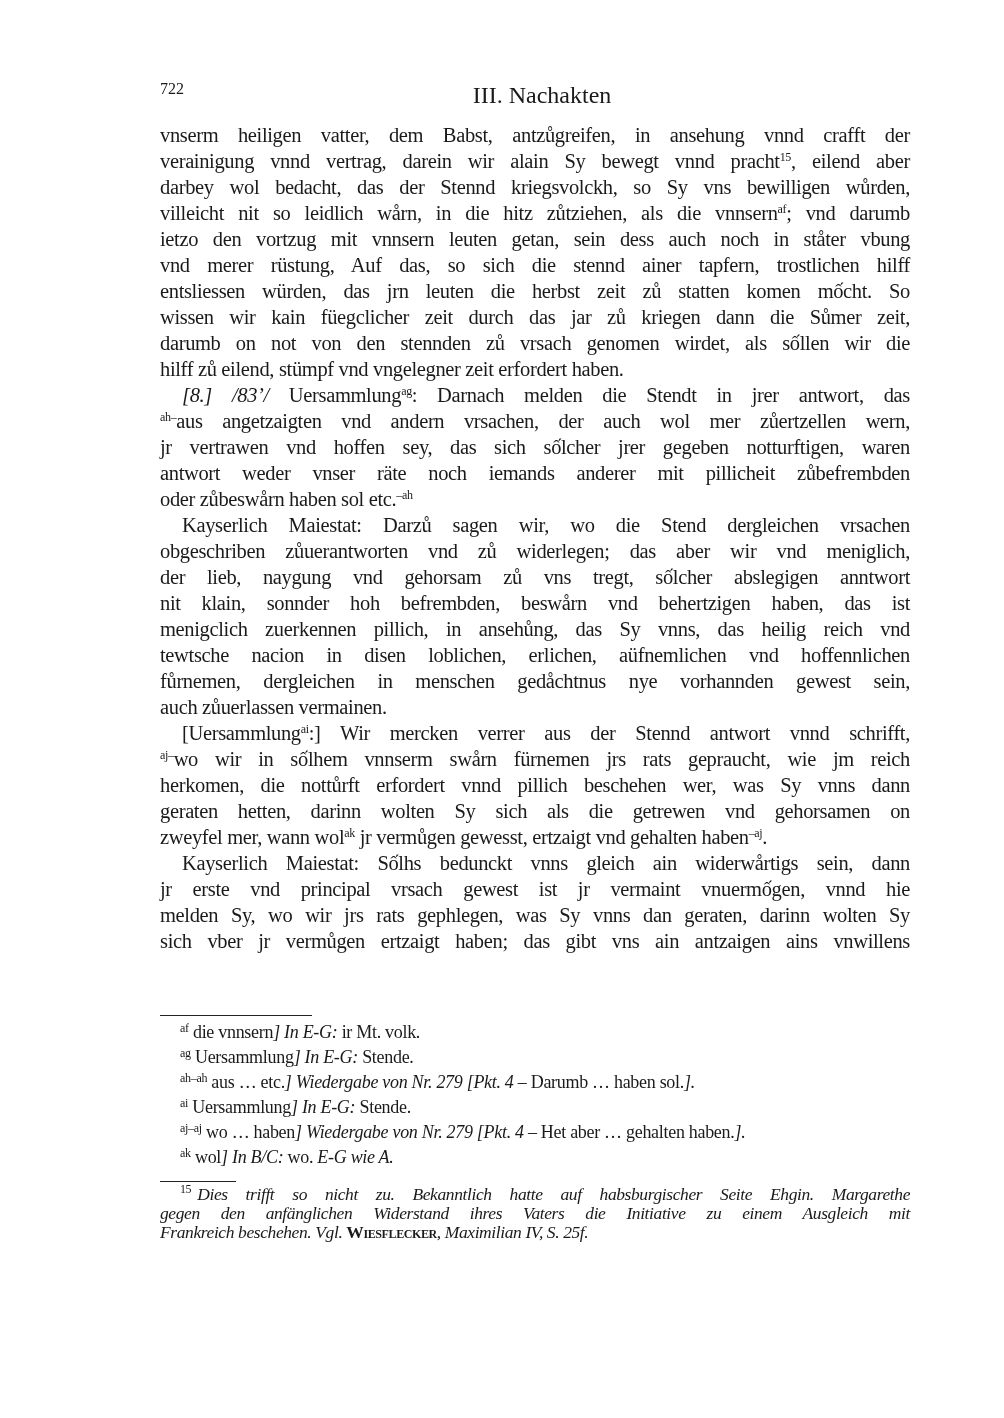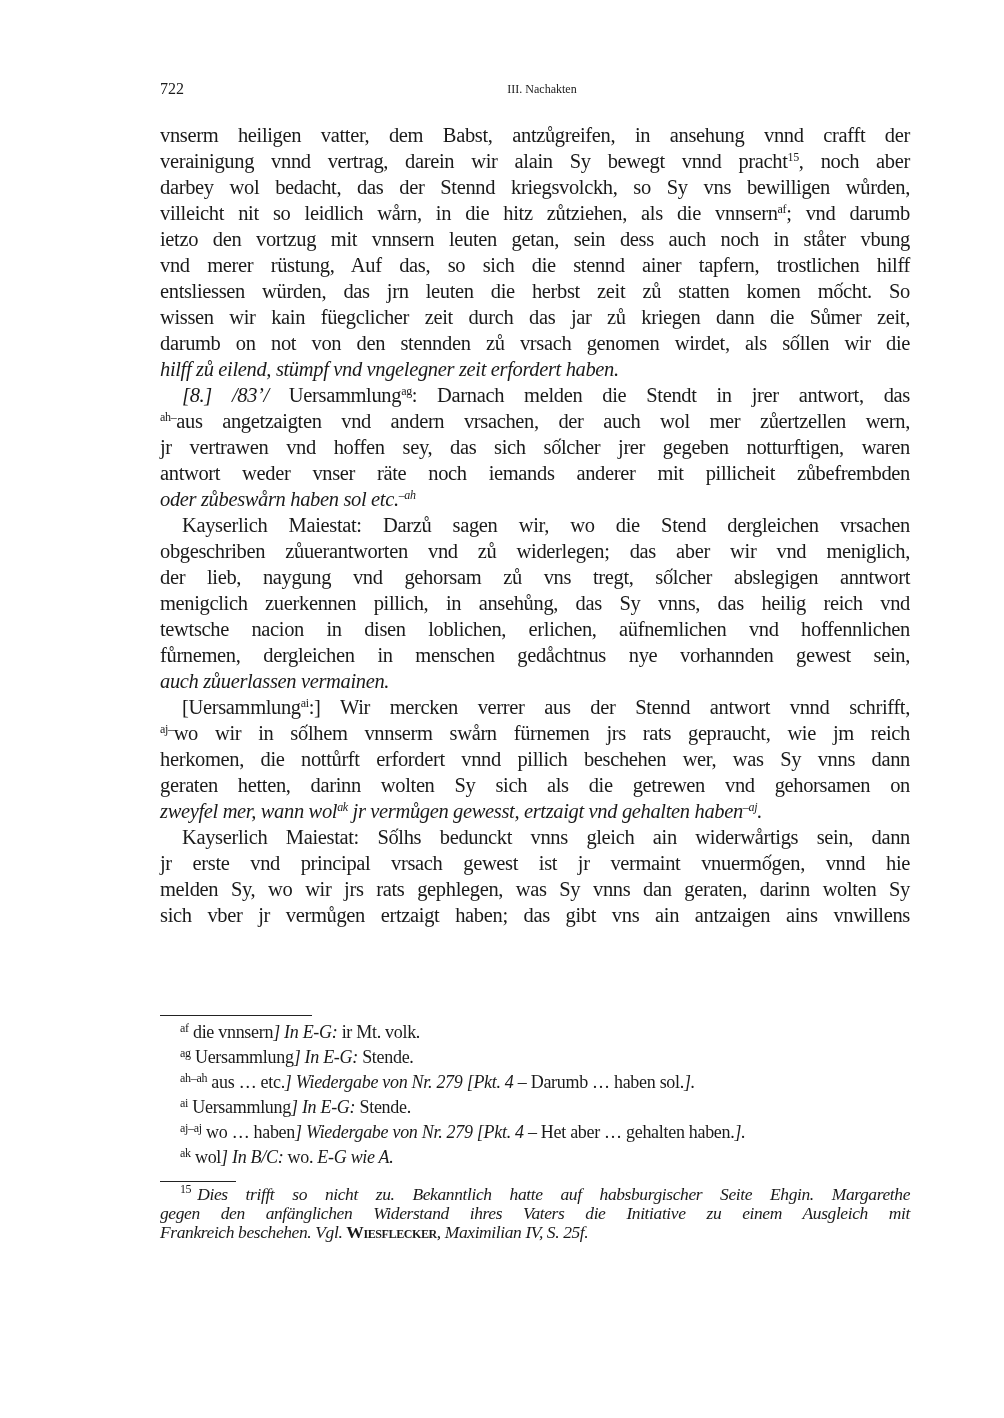--- a/index.html
+++ b/index.html
@@ -1,22 +1,22 @@
 <!DOCTYPE html>
 <html><head>
 <meta charset="utf-8">
 <style>
   html, body { margin:0; padding:0; background:#ffffff; }
   body { width:1004px; height:1418px; position:relative; overflow:hidden;
          font-family:"Liberation Serif","DejaVu Serif",serif; color:#1a1a1a; }
   .hdr-num { position:absolute; left:160px; top:80px; font-size:16px; }
-  .hdr-title { position:absolute; left:0; width:1004px; top:82px; text-align:center; font-size:12px; padding-left:80px; box-sizing:border-box; }
+  .hdr-title { position:absolute; left:0; width:1004px; top:82px; text-align:center; font-size:24px; padding-left:80px; box-sizing:border-box; }
   .body { position:absolute; left:160px; top:122px; width:750px; }
   .line { height:26px; line-height:26px; font-size:20.5px; white-space:nowrap; text-align:justify; text-align-last:justify; letter-spacing:-0.35px; }
-  .line.last { text-align-last:left;font-style:italic; }
+  .line.last { text-align-last:left; }
   .line.indent { padding-left:22px; }
   sup { font-size:12px; vertical-align:7px; line-height:0; }
   .it { font-style:italic; }
   .rule1 { position:absolute; left:160px; top:1015px; width:152px; border-top:1px solid #222; }
   .notes { position:absolute; left:160px; top:1020px; width:760px; }
   .note { height:25px; line-height:25px; font-size:18px; white-space:nowrap; letter-spacing:-0.3px; padding-left:20px; }
   .note sup { font-size:12px; vertical-align:6px; }
   .rule2 { position:absolute; left:160px; top:1181px; width:76px; border-top:1px solid #222; }
   .fn { position:absolute; left:160px; top:1185px; width:750px; }
   .fnline { height:19px; line-height:19px; font-size:17.5px; white-space:nowrap; font-style:italic; text-align:justify; text-align-last:justify; letter-spacing:-0.4px; }
@@ -25,39 +25,40 @@
   .sc { font-variant:small-caps; font-style:normal;font-weight:bold; }
 </style>
 </head>
 <body>
 
 <div class="hdr-num">722</div>
 <div class="hdr-title">III. Nachakten</div>
 
 <div class="body">
   <div class="line">vnserm heiligen vatter, dem Babst, antzůgreifen, in ansehung vnnd crafft der</div>
-  <div class="line"><span>verainigung vnnd vertrag, darein wir alain Sy bewegt vnnd pracht</span><sup>15</sup><span>, noch aber</span></div>
+  <div class="line"><span>verainigung vnnd vertrag, darein wir alain Sy bewegt vnnd pracht</span><sup>15</sup><span>, eilend aber</span></div>
   <div class="line">darbey wol bedacht, das der Stennd kriegsvolckh, so Sy vns bewilligen wůrden,</div>
   <div class="line"><span>villeicht nit so leidlich wårn, in die hitz zůtziehen, als die vnnsern</span><sup>af</sup><span>; vnd darumb</span></div>
   <div class="line">ietzo den vortzug mit vnnsern leuten getan, sein dess auch noch in ståter vbung</div>
   <div class="line">vnd merer rüstung, Auf das, so sich die stennd ainer tapfern, trostlichen hilff</div>
   <div class="line">entsliessen würden, das jrn leuten die herbst zeit zů statten komen mốcht. So</div>
   <div class="line">wissen wir kain füegclicher zeit durch das jar zů kriegen dann die Sůmer zeit,</div>
   <div class="line">darumb on not von den stennden zů vrsach genomen wirdet, als sốllen wir die</div>
   <div class="line last">hilff zů eilend, stümpf vnd vngelegner zeit erfordert haben.</div>
 
   <div class="line indent"><span class="it">[8.] /83’/</span><span> Uersammlung</span><sup>ag</sup><span>: Darnach melden die Stendt in jrer antwort, das</span></div>
   <div class="line"><sup>ah–</sup><span>aus angetzaigten vnd andern vrsachen, der auch wol mer zůertzellen wern,</span></div>
   <div class="line">jr vertrawen vnd hoffen sey, das sich sốlcher jrer gegeben notturftigen, waren</div>
   <div class="line">antwort weder vnser räte noch iemands anderer mit pillicheit zůbefrembden</div>
   <div class="line last"><span>oder zůbeswårn haben sol etc.</span><sup>–ah</sup></div>
 
   <div class="line indent">Kayserlich Maiestat: Darzů sagen wir, wo die Stend dergleichen vrsachen</div>
   <div class="line">obgeschriben zůuerantworten vnd zů widerlegen; das aber wir vnd meniglich,</div>
   <div class="line">der lieb, naygung vnd gehorsam zů vns tregt, sốlcher abslegigen anntwort</div>
+  <div class="line">nit klain, sonnder hoh befrembden, beswårn vnd behertzigen haben, das ist</div>
   <div class="line">menigclich zuerkennen pillich, in ansehůng, das Sy vnns, das heilig reich vnd</div>
   <div class="line">tewtsche nacion in disen loblichen, erlichen, aüfnemlichen vnd hoffennlichen</div>
   <div class="line">fůrnemen, dergleichen in menschen gedåchtnus nye vorhannden gewest sein,</div>
   <div class="line last">auch zůuerlassen vermainen.</div>
 
   <div class="line indent"><span>[Uersammlung</span><sup>ai</sup><span>:] Wir mercken verrer aus der Stennd antwort vnnd schrifft,</span></div>
   <div class="line"><sup>aj–</sup><span>wo wir in sốlhem vnnserm swårn fürnemen jrs rats gepraucht, wie jm reich</span></div>
   <div class="line">herkomen, die nottůrft erfordert vnnd pillich beschehen wer, was Sy vnns dann</div>
   <div class="line">geraten hetten, darinn wolten Sy sich als die getrewen vnd gehorsamen on</div>
   <div class="line last"><span>zweyfel mer, wann wol</span><sup>ak</sup><span> jr vermůgen gewesst, ertzaigt vnd gehalten haben</span><sup>–aj</sup><span>.</span></div>

